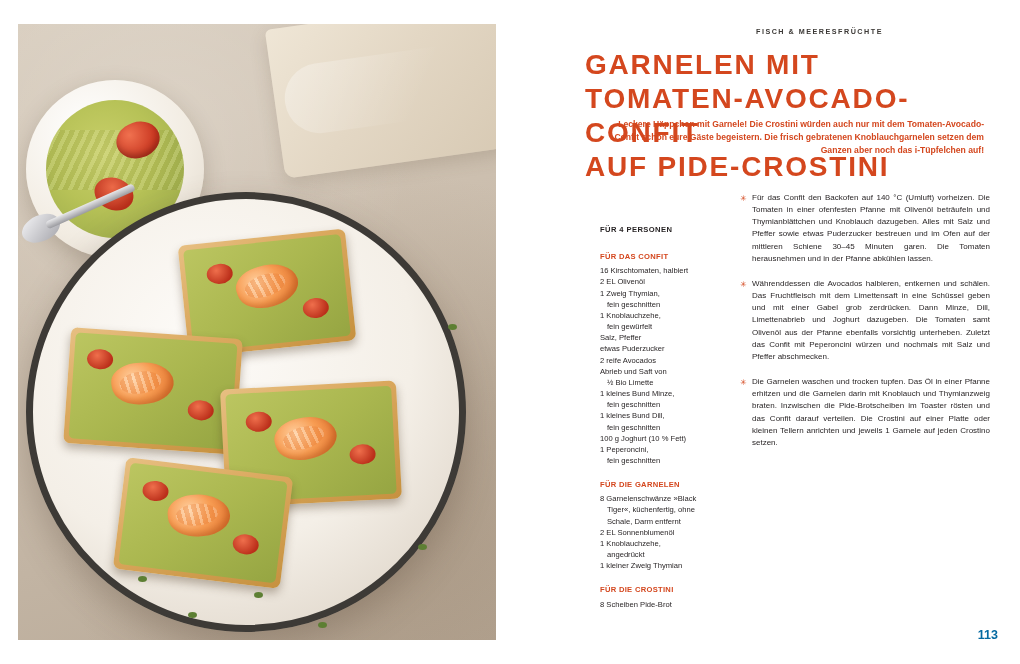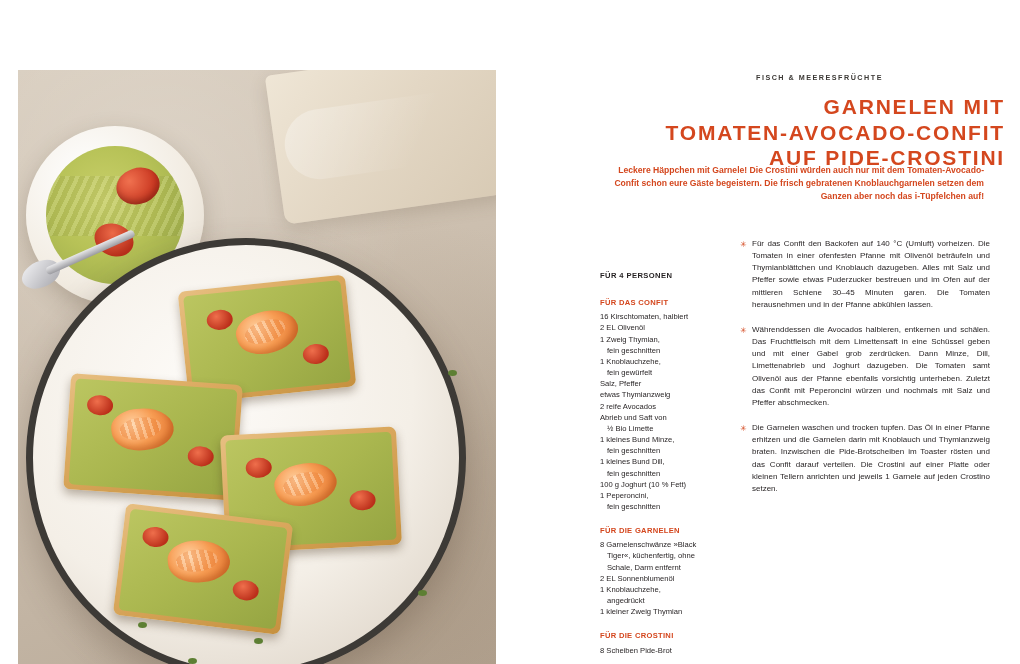--- a/index.html
+++ b/index.html
@@ -13,21 +13,20 @@
     font-family: "Liberation Sans", sans-serif;
     color: #231f20;
     overflow: hidden;
     position: relative;
   }
 
   .page {
     position: relative;
     width: 1020px;
     height: 584px;
-    margin-top: 46px;
   }
 
   
   .photo-wrap {
     position: absolute;
     left: 18px;
     top: 24px;
     width: 478px;
     height: 616px;
     overflow: hidden;
@@ -184,24 +183,24 @@
     font-size: 7.2px;
     letter-spacing: 1.5px;
     color: #3b3835;
     font-weight: bold;
   }
   .title {
     position: absolute;
     left: 65px;
     top: 48px;
     width: 420px;
-    text-align: right;
+    text-align: left;
     color: #d4471e;
     font-weight: bold;
-    font-size: 21px;
+    font-size: 28px;
     line-height: 1.22;
     letter-spacing: 1.8px;
   }
   .intro {
     position: absolute;
     left: 86px;
     top: 118px;
     width: 378px;
     text-align: right;
     color: #d4471e;
@@ -330,21 +329,21 @@
 
       <div class="grp">
         <div class="sub">FÜR DAS CONFIT</div>
         <span>16 Kirschtomaten, halbiert</span><br>
         <span>2 EL Olivenöl</span><br>
         <span>1 Zweig Thymian,</span><br>
         <span class="ind">fein geschnitten</span>
         <span>1 Knoblauchzehe,</span><br>
         <span class="ind">fein gewürfelt</span>
         <span>Salz, Pfeffer</span><br>
-        <span>etwas Thymianzweig</span><br>
+        <span>etwas Puderzucker</span><br>
         <span>2 reife Avocados</span><br>
         <span>Abrieb und Saft von</span><br>
         <span class="ind">½ Bio Limette</span>
         <span>1 kleines Bund Minze,</span><br>
         <span class="ind">fein geschnitten</span>
         <span>1 kleines Bund Dill,</span><br>
         <span class="ind">fein geschnitten</span>
         <span>100 g Joghurt (10 % Fett)</span><br>
         <span>1 Peperoncini,</span><br>
         <span class="ind">fein geschnitten</span>

